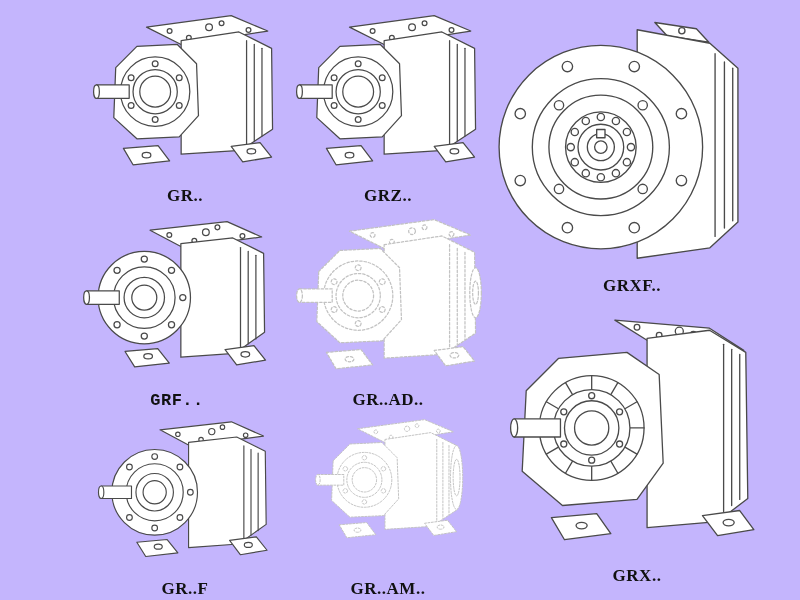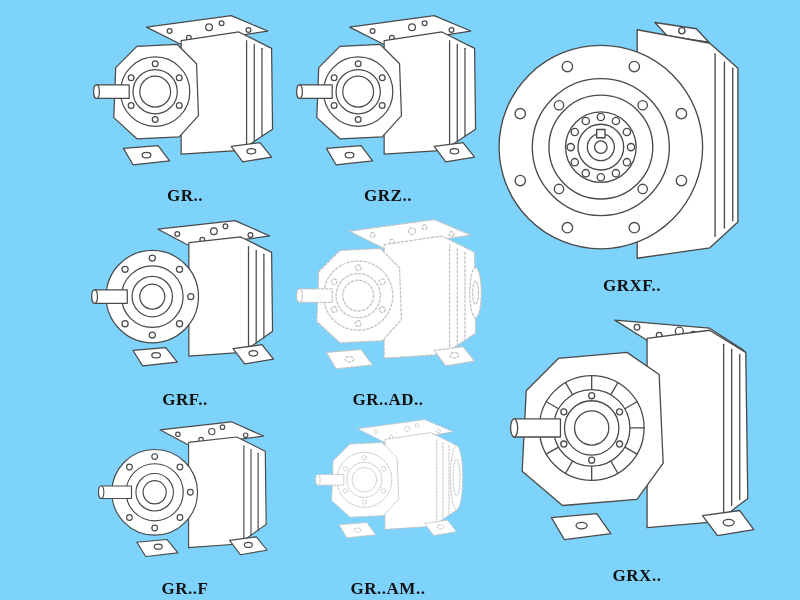--- a/index.html
+++ b/index.html
@@ -1,17 +1,17 @@
 <!DOCTYPE html>
 <html><head>
 <meta charset="utf-8">
 <style>
   * { margin:0; padding:0; box-sizing:border-box; }
   html,body { width:800px; height:600px; background:#ffffff; font-family:"Liberation Serif", serif; }
-  .canvas { position:relative; width:800px; height:600px; background:#7dd3fc; overflow:hidden; }
+  .canvas { position:relative; width:800px; height:600px; background:#c4b5fd; overflow:hidden; }
   .cell { position:absolute; display:flex; flex-direction:column; align-items:center; justify-content:flex-end; }
   .label { font-weight:bold; font-size:17px; color:#111111; letter-spacing:.5px; margin-top:2px; white-space:nowrap; }
   
   svg.art { fill:#ffffff; stroke:#4a4a4a; stroke-width:1.3; stroke-linejoin:round; stroke-linecap:round; }
   svg.art.ghost { stroke:#c2c2c2; stroke-dasharray:2.5 2; }
   .defs-hidden { position:absolute; width:0; height:0; overflow:hidden; }
 </style>
 </head>
 <body>
 
@@ -179,21 +179,21 @@
     <figcaption class="label">GRZ..</figcaption>
   </figure>
 
   <figure class="cell" style="left:492px; top:4px; width:280px; height:292px;">
     <svg class="art" viewBox="0 0 260 250" width="270" height="260">
         <use href="#gb-front"></use>
       </svg>
     <figcaption class="label">GRXF..</figcaption>
   </figure>
 
-  <figure class="cell" style="left:85px; top:208px; width:200px; height:202px;">
+  <figure class="cell" style="left:77px; top:208px; width:200px; height:202px;font-family:Liberation Mono, monospace;">
     <svg class="art" viewBox="0 0 200 185" width="196" height="178">
         <use href="#gb-flange"></use>
       </svg>
     <figcaption class="label">GRF..</figcaption>
   </figure>
 
   <figure class="cell" style="left:288px; top:208px; width:200px; height:202px;text-align:center;">
     <svg class="art ghost" viewBox="0 0 200 185" width="196" height="178">
       <use href="#gb-foot"></use>
       <ellipse cx="191" cy="86" rx="6" ry="26"></ellipse>

